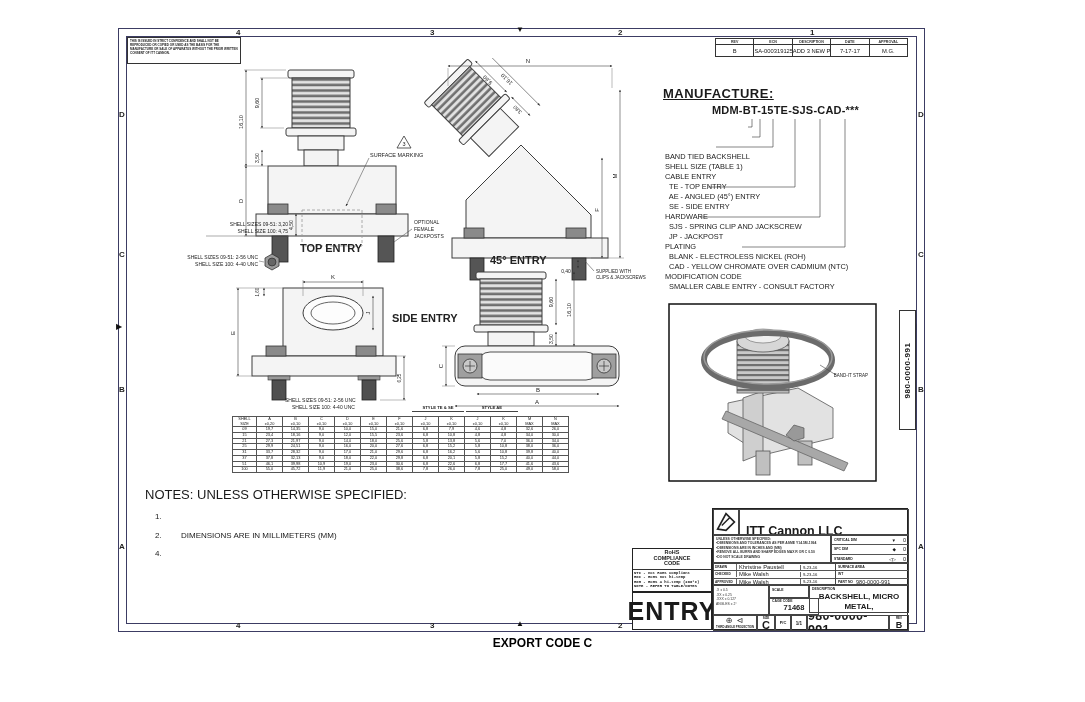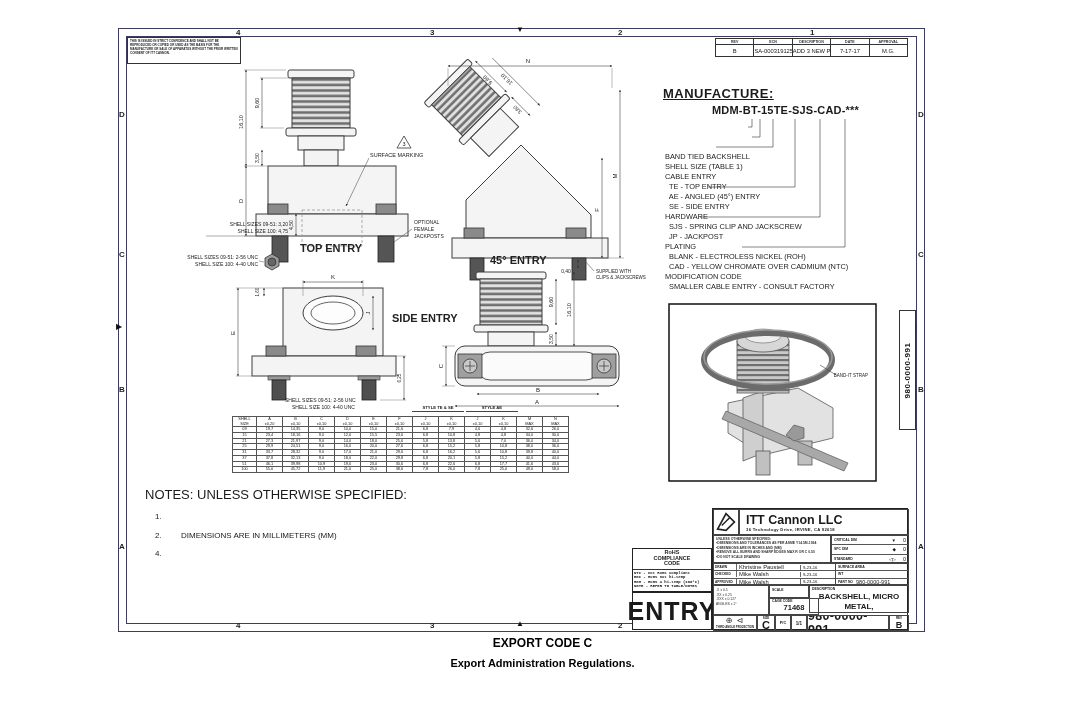--- a/index.html
+++ b/index.html
@@ -57,21 +57,21 @@
   
   .rohs { left:632px; top:548px; width:80px; height:44px; border:1px solid #222; background:#fff; }
   .rohs-title { text-align:center; font-size:5.5px; font-weight:bold; line-height:5.5px; white-space:pre-line; border-bottom:0.8px solid #333; padding:1px 0 2px; }
   .rohs-lines { padding:1px 1px; }
   .rohs-line { font-size:3.9px; line-height:4.6px; font-weight:bold; font-family:"Liberation Mono", monospace; white-space:nowrap; overflow:hidden; }
   .notebig { left:632px; top:592px; width:80px; height:38px; border:1px solid #222; display:flex; align-items:center; justify-content:center; font-size:25px; font-weight:bold; letter-spacing:1px; background:#fff; }
 
   
   .tb { left:712px; top:508px; width:196px; height:122px; border:1.2px solid #222; background:#fff; font-size:6px; }
   .tb .cell { position:absolute; border:0.5px solid #444; overflow:hidden; }
-  .tb-company { font-size:12.5px; font-weight:bold; line-height:13px; padding-top:4px; }
+  .tb-company { font-size:12.5px; font-weight:bold; line-height:13px; padding-top:15px; }
   .tb-address { font-size:4.2px; font-weight:bold; letter-spacing:0.3px; }
   .spec-note { font-size:3.4px; line-height:4.4px; padding:1px 2px; white-space:pre-line; font-weight:bold; color:#333; }
   .qrow { display:flex; border-bottom:0.5px solid #555; height:9.3px; align-items:center; padding:0 2px; }
   .qrow:last-child { border-bottom:none; }
   .ql { flex:1; font-size:3.4px; font-weight:bold; text-transform:uppercase; }
   .qs { font-size:4.5px; margin-right:2px; }
   .qv { font-size:5.5px; width:8px; text-align:right; }
   .sigrow { display:flex; height:7.3px; align-items:center; border-bottom:0.5px solid #555; }
   .sig-lab { width:22px; font-size:3.2px; font-weight:bold; padding-left:1px; }
   .sig-name { width:64px; font-size:5.8px; border-left:0.5px solid #666; padding-left:2px; white-space:nowrap; overflow:hidden; }
@@ -85,21 +85,21 @@
   .cage-val { text-align:center; font-size:7.5px; font-weight:bold; }
   .scale-label { font-size:3.4px; font-weight:bold; padding-left:2px; }
   .bsize { text-align:center; font-size:11px; font-weight:bold; line-height:11px; }
   .blab { font-size:3px; font-weight:bold; text-align:center; display:block; }
   .dwgno { display:flex; align-items:center; justify-content:center; font-size:12.5px; font-weight:bold; letter-spacing:0.3px; height:100%; }
   .projsym { font-size:8px; letter-spacing:1px; text-align:center; display:block; line-height:9px; }
   .projlab { font-size:2.8px; font-weight:bold; text-align:center; display:block; }
 
   
   .export { left:0; top:636px; width:1085px; text-align:center; font-weight:bold; color:#000; }
-  .export .l1 { font-size:12px; margin-bottom:7px; }
+  .export .l1 { font-size:12px; margin-bottom:1px; }
   .export .ln { font-size:11px; line-height:13.5px; }
 </style>
 </head>
 <body>
 
 <div class="page">
 
   <div class="abs frame-outer" style="left:118px;top:28px;width:807px;height:604px"></div>
   <div class="abs frame-inner" style="left:126px;top:36px;width:791px;height:588px"></div>
 
@@ -706,16 +706,15 @@
       <div class="dwgno">980-0000-991</div>
     </div>
     <div class="cell" style="left:176px;top:106px;width:20px;height:16px">
       <span class="blab">REV</span>
       <div class="bsize" style="font-size:9px">B</div>
     </div>
   </div>
 
   <div class="abs export">
     <div class="l1">EXPORT CODE C</div>
-    <div class="ln">Export Administration Regulations.</div>
   </div>
 
 </div>
 
 </body></html>

